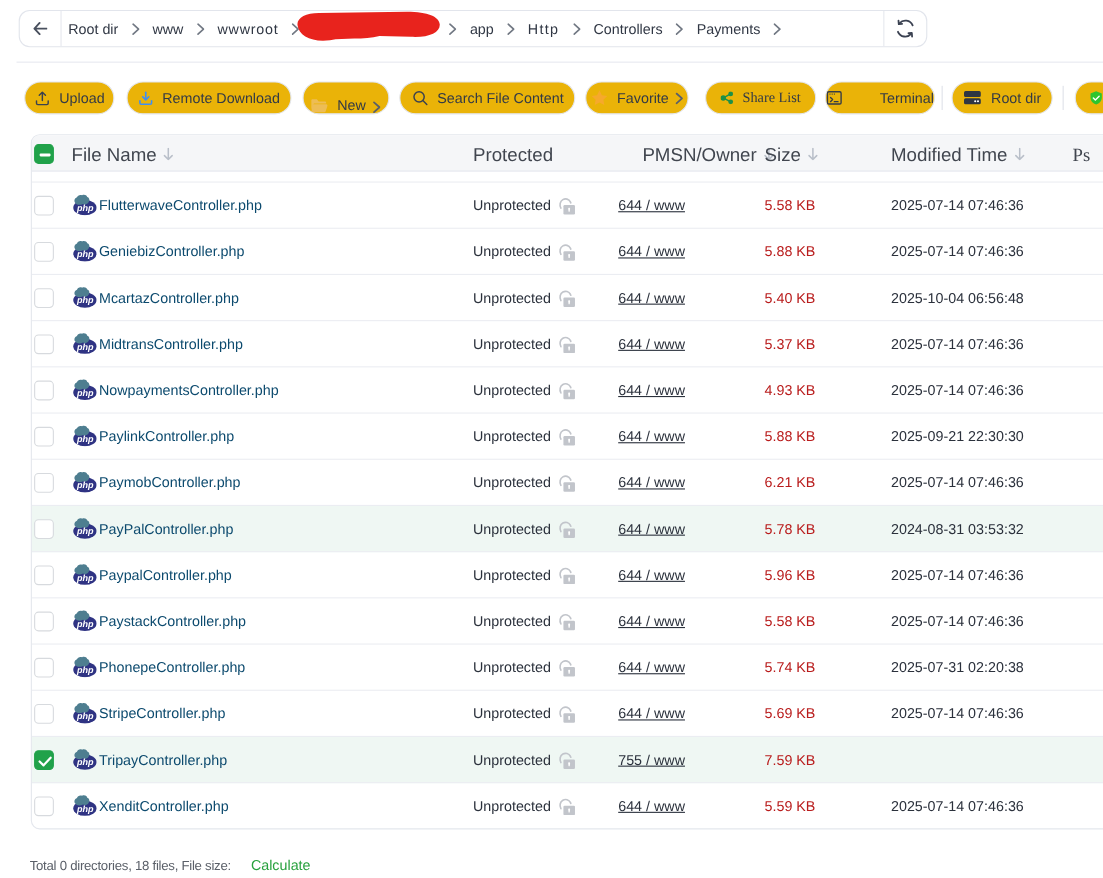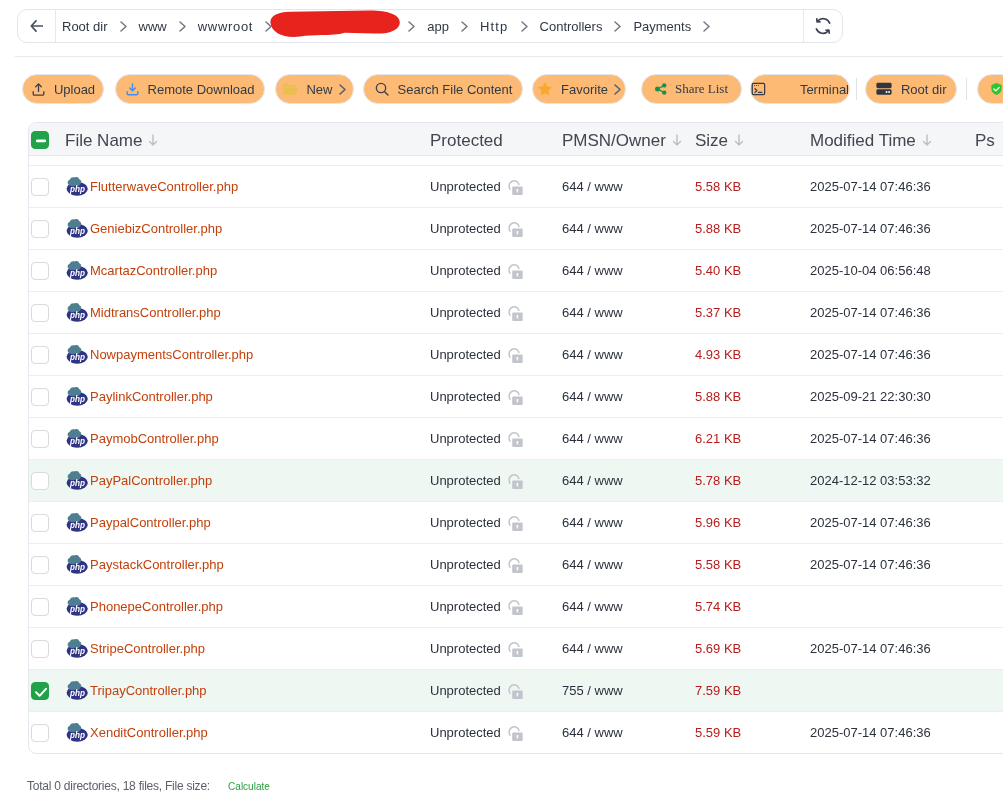--- a/index.html
+++ b/index.html
@@ -10,46 +10,46 @@
 .backbtn { width:38px; display:flex; align-items:center; justify-content:center;
   border-right:1px solid #e6e8ee; }
 .crumbs { flex:1; display:flex; align-items:center; padding-left:6px; position:relative; }
 .crumb { font-size:13px; color:#303744; }
 .csep { margin:0 12px; display:flex; align-items:center; }
 .refreshbtn { width:39px; display:flex; align-items:center; justify-content:center;
   border-left:1px solid #e6e8ee; }
 .scribble { position:absolute; left:267px; top:10px; pointer-events:none; }
 .hdivider { position:absolute; left:15px; top:56px; width:988px; height:1px; background:#e7e9ef; }
 .toolbar { position:absolute; left:22px; top:74px; height:30px; display:flex; align-items:center; }
-.tbtn { height:30px; border:1px solid #e3e6ed; border-radius:15px; background:#fdba74;
+.tbtn { height:30px; border:1px solid #e3e6ed; border-radius:15px; background:#eab308;
   display:flex; align-items:center; justify-content:center; font-size:13px; color:#333a46; gap:8px; }
 .tsep { width:1px; height:22px; background:#dfe2e8; margin:0 0; }
 .chev { color:#7b828e; font-size:13px; margin-left:-2px; }
 
 .tablewrap { position:absolute; left:28px; top:122px; width:1050px; height:632px;
   border:1px solid #e4e7ed; border-radius:8px; background:#fff; overflow:hidden; }
 .thead { position:relative; height:33px; background:#f5f6f8; border-bottom:1px solid #e6e8ee; }
 .th { position:absolute; top:0; height:33px; line-height:35px; font-size:17px; color:#41464f; }
 .sortarr { display:inline-block; margin-left:6px; }
 .sliver { position:relative; height:10px; border-bottom:1px solid #ebedf2; overflow:hidden; }
 .row { position:relative; height:42px; border-bottom:1px solid #ebedf2; }
 .row:last-child { border-bottom:none; }
 .row.hl { background:#eff7f3; }
 .cell { position:absolute; top:0; height:42px; line-height:42px; font-size:13px; color:#2b313c; white-space:nowrap; }
 .cb { position:absolute; left:2px; top:12px; width:18px; height:18px; border:1px solid #d7dade;
   border-radius:4px; background:#fff; }
 .cb.on { background:#21a24a; border-color:#21a24a; }
-.name { left:61px; color:#c2410c; }
+.name { left:61px; color:#0c4a6e; }
 .fico { position:absolute; left:37px; top:10px; }
 .prot { left:401px; display:flex; align-items:center; gap:7px; height:42px; }
-.pmsn { left:533px; }
+.pmsn { left:533px;text-decoration:underline; }
 .size { left:666px; color:#b91c1c; }
 .mtime { left:781px; }
 .footer { position:absolute; left:27px; top:779px; font-size:12px; color:#5b6069; letter-spacing:-0.24px; }
-.calc { font-size:10px; letter-spacing:0; }
+.calc { font-size:13px; letter-spacing:0; }
 .calc { color:#28a13e; }
 svg { display:block; }
 </style>
 </head>
 <body>
 
 <div class="topbar">
   <div class="backbtn">
     <svg width="13" height="12" viewBox="0 0 13 12">
         <path d="M6 0.9 L1.3 6 L6 11.1 M1.5 6 H12.6" stroke="#49505e" stroke-width="1.7" fill="none" stroke-linecap="round" stroke-linejoin="round"></path>
@@ -131,21 +131,21 @@
     <span>Upload</span>
   </div>
   <div class="tbtn" style="width:150px; margin-left:10.5px;">
     <svg width="15" height="15" viewBox="0 0 24 24" fill="none" stroke="#3e8ef7" stroke-width="2.3" stroke-linecap="round" stroke-linejoin="round">
         <path d="M12 3 V 13.5"></path>
         <path d="M7.5 9.5 L12 14 L16.5 9.5"></path>
         <path d="M3.5 15.5 v3 a2 2 0 0 0 2 2 h13 a2 2 0 0 0 2-2 v-3"></path>
       </svg>
     <span>Remote Download</span>
   </div>
-  <div class="tbtn" style="width:79px; margin-left:10px;">
+  <div class="tbtn" style="width:79px; margin-left:10px;align-items:flex-end;">
     <svg width="16" height="14" viewBox="0 0 20 17">
         <path d="M1.3 13 V2.6 C1.3 1.9 1.9 1.3 2.6 1.3 h4.9 l2.2 2.5 h7.1 c.7 0 1.3.6 1.3 1.3 v1.1 H4.2 Z" fill="#edbd55"></path>
         <path d="M4 6.9 h14.4 c.9 0 1.6.9 1.3 1.8 l-2.1 6.1 c-.25.75-.95 1.25-1.75 1.25 H3.1 c-.9 0-1.6-.75-1.55-1.65 l.75-6.3 C2.4 7.4 3.1 6.9 4 6.9 Z" fill="#edbd55"></path>
       </svg>
     <span>New</span>
       <span class="chev">
         <svg width="7" height="11" viewBox="0 0 7 11">
           <path d="M1 1 L6 5.5 L1 10" stroke="#585f6b" stroke-width="1.6" fill="none" stroke-linecap="round" stroke-linejoin="round"></path>
         </svg>
       </span>
@@ -209,30 +209,30 @@
   <div class="thead">
     <span class="cb on" style="top:8px;">
         <svg width="18" height="18" viewBox="0 0 18 18">
           <rect x="4" y="7.6" width="10" height="2.6" rx="1" fill="#fff"></rect>
         </svg>
       </span>
     <span class="th" style="left:36px;">File Name<span class="sortarr"><svg width="10" height="12" viewBox="0 0 10 12">
             <path d="M5 1 V 10.5 M1.5 7.5 L5 11 L8.5 7.5" stroke="#b9bfc9" stroke-width="1.4" fill="none" stroke-linecap="round" stroke-linejoin="round"></path>
           </svg></span></span>
     <span class="th" style="left:401px;">Protected</span>
-    <span class="th" style="left:533px;">PMSN/Owner<span class="sortarr"><svg width="10" height="12" viewBox="0 0 10 12">
+    <span class="th" style="left:555px;">PMSN/Owner<span class="sortarr"><svg width="10" height="12" viewBox="0 0 10 12">
             <path d="M5 1 V 10.5 M1.5 7.5 L5 11 L8.5 7.5" stroke="#b9bfc9" stroke-width="1.4" fill="none" stroke-linecap="round" stroke-linejoin="round"></path>
           </svg></span></span>
     <span class="th" style="left:666px;">Size<span class="sortarr"><svg width="10" height="12" viewBox="0 0 10 12">
             <path d="M5 1 V 10.5 M1.5 7.5 L5 11 L8.5 7.5" stroke="#b9bfc9" stroke-width="1.4" fill="none" stroke-linecap="round" stroke-linejoin="round"></path>
           </svg></span></span>
     <span class="th" style="left:781px;">Modified Time<span class="sortarr"><svg width="10" height="12" viewBox="0 0 10 12">
             <path d="M5 1 V 10.5 M1.5 7.5 L5 11 L8.5 7.5" stroke="#b9bfc9" stroke-width="1.4" fill="none" stroke-linecap="round" stroke-linejoin="round"></path>
           </svg></span></span>
-    <span class="th" style="left:946px;">Ps</span>
+    <span class="th" style="left:946px;font-family:Liberation Serif, serif;">Ps</span>
   </div>
   <div class="sliver"></div>
 
   <div class="row ">
     <span class="cb"></span>
     <svg class="fico" width="22" height="20" viewBox="0 0 22 20">
 <ellipse cx="11.2" cy="12.8" rx="10.6" ry="6.9" fill="#2f3383"></ellipse>
 <path d="M2.5 8.5 C1 7, 1.6 4.2, 4 3.4 C4.4 1.6, 6.8 0.6, 8.6 1.5 C10.4 0.5, 12.8 1.3, 13.3 3.2 C15.3 3.8, 15.9 6.3, 14.5 7.9 C13.6 9.8, 10.8 10.3, 9.4 9.4 C7.1 10.8, 3.5 10.4, 2.5 8.5 Z" fill="#4e7e90"></path>
 <text x="11.4" y="15.9" font-family="Liberation Sans, sans-serif" font-size="8.2" font-weight="bold" font-style="italic" fill="#ffffff" text-anchor="middle">php</text>
 </svg>
@@ -356,21 +356,21 @@
 <text x="11.4" y="15.9" font-family="Liberation Sans, sans-serif" font-size="8.2" font-weight="bold" font-style="italic" fill="#ffffff" text-anchor="middle">php</text>
 </svg>
     <span class="cell name">PayPalController.php</span>
     <span class="cell prot">Unprotected <svg width="15" height="17" viewBox="0 0 15 17">
           <path d="M1.9 10.2 C0.4 7.4, 1.1 4, 3.7 2.5 C6.1 1.1, 9.2 2, 10.5 4.5 L10.9 5.4" fill="none" stroke="#c2c5cb" stroke-width="1.5" stroke-linecap="round"></path>
           <rect x="4.2" y="7.4" width="10.5" height="8.6" rx="1.1" fill="#c2c5cb"></rect>
           <path d="M9.45 9.9 c0.65 0 1 0.5 0.8 1.1 l-0.35 2.6 h-1 l-0.35-2.6 c-0.15-0.6 0.25-1.1 0.9-1.1 Z" fill="#fff"></path>
         </svg></span>
     <span class="cell pmsn">644 / www</span>
     <span class="cell size">5.78 KB</span>
-    <span class="cell mtime">2024-12-12 03:53:32</span>
+    <span class="cell mtime">2024-08-31 03:53:32</span>
   </div>
   <div class="row ">
     <span class="cb"></span>
     <svg class="fico" width="22" height="20" viewBox="0 0 22 20">
 <ellipse cx="11.2" cy="12.8" rx="10.6" ry="6.9" fill="#2f3383"></ellipse>
 <path d="M2.5 8.5 C1 7, 1.6 4.2, 4 3.4 C4.4 1.6, 6.8 0.6, 8.6 1.5 C10.4 0.5, 12.8 1.3, 13.3 3.2 C15.3 3.8, 15.9 6.3, 14.5 7.9 C13.6 9.8, 10.8 10.3, 9.4 9.4 C7.1 10.8, 3.5 10.4, 2.5 8.5 Z" fill="#4e7e90"></path>
 <text x="11.4" y="15.9" font-family="Liberation Sans, sans-serif" font-size="8.2" font-weight="bold" font-style="italic" fill="#ffffff" text-anchor="middle">php</text>
 </svg>
     <span class="cell name">PaypalController.php</span>
     <span class="cell prot">Unprotected <svg width="15" height="17" viewBox="0 0 15 17">
@@ -407,20 +407,21 @@
 <text x="11.4" y="15.9" font-family="Liberation Sans, sans-serif" font-size="8.2" font-weight="bold" font-style="italic" fill="#ffffff" text-anchor="middle">php</text>
 </svg>
     <span class="cell name">PhonepeController.php</span>
     <span class="cell prot">Unprotected <svg width="15" height="17" viewBox="0 0 15 17">
           <path d="M1.9 10.2 C0.4 7.4, 1.1 4, 3.7 2.5 C6.1 1.1, 9.2 2, 10.5 4.5 L10.9 5.4" fill="none" stroke="#c2c5cb" stroke-width="1.5" stroke-linecap="round"></path>
           <rect x="4.2" y="7.4" width="10.5" height="8.6" rx="1.1" fill="#c2c5cb"></rect>
           <path d="M9.45 9.9 c0.65 0 1 0.5 0.8 1.1 l-0.35 2.6 h-1 l-0.35-2.6 c-0.15-0.6 0.25-1.1 0.9-1.1 Z" fill="#fff"></path>
         </svg></span>
     <span class="cell pmsn">644 / www</span>
     <span class="cell size">5.74 KB</span>
+    <span class="cell mtime">2025-07-31 02:20:38</span>
   </div>
   <div class="row ">
     <span class="cb"></span>
     <svg class="fico" width="22" height="20" viewBox="0 0 22 20">
 <ellipse cx="11.2" cy="12.8" rx="10.6" ry="6.9" fill="#2f3383"></ellipse>
 <path d="M2.5 8.5 C1 7, 1.6 4.2, 4 3.4 C4.4 1.6, 6.8 0.6, 8.6 1.5 C10.4 0.5, 12.8 1.3, 13.3 3.2 C15.3 3.8, 15.9 6.3, 14.5 7.9 C13.6 9.8, 10.8 10.3, 9.4 9.4 C7.1 10.8, 3.5 10.4, 2.5 8.5 Z" fill="#4e7e90"></path>
 <text x="11.4" y="15.9" font-family="Liberation Sans, sans-serif" font-size="8.2" font-weight="bold" font-style="italic" fill="#ffffff" text-anchor="middle">php</text>
 </svg>
     <span class="cell name">StripeController.php</span>
     <span class="cell prot">Unprotected <svg width="15" height="17" viewBox="0 0 15 17">

